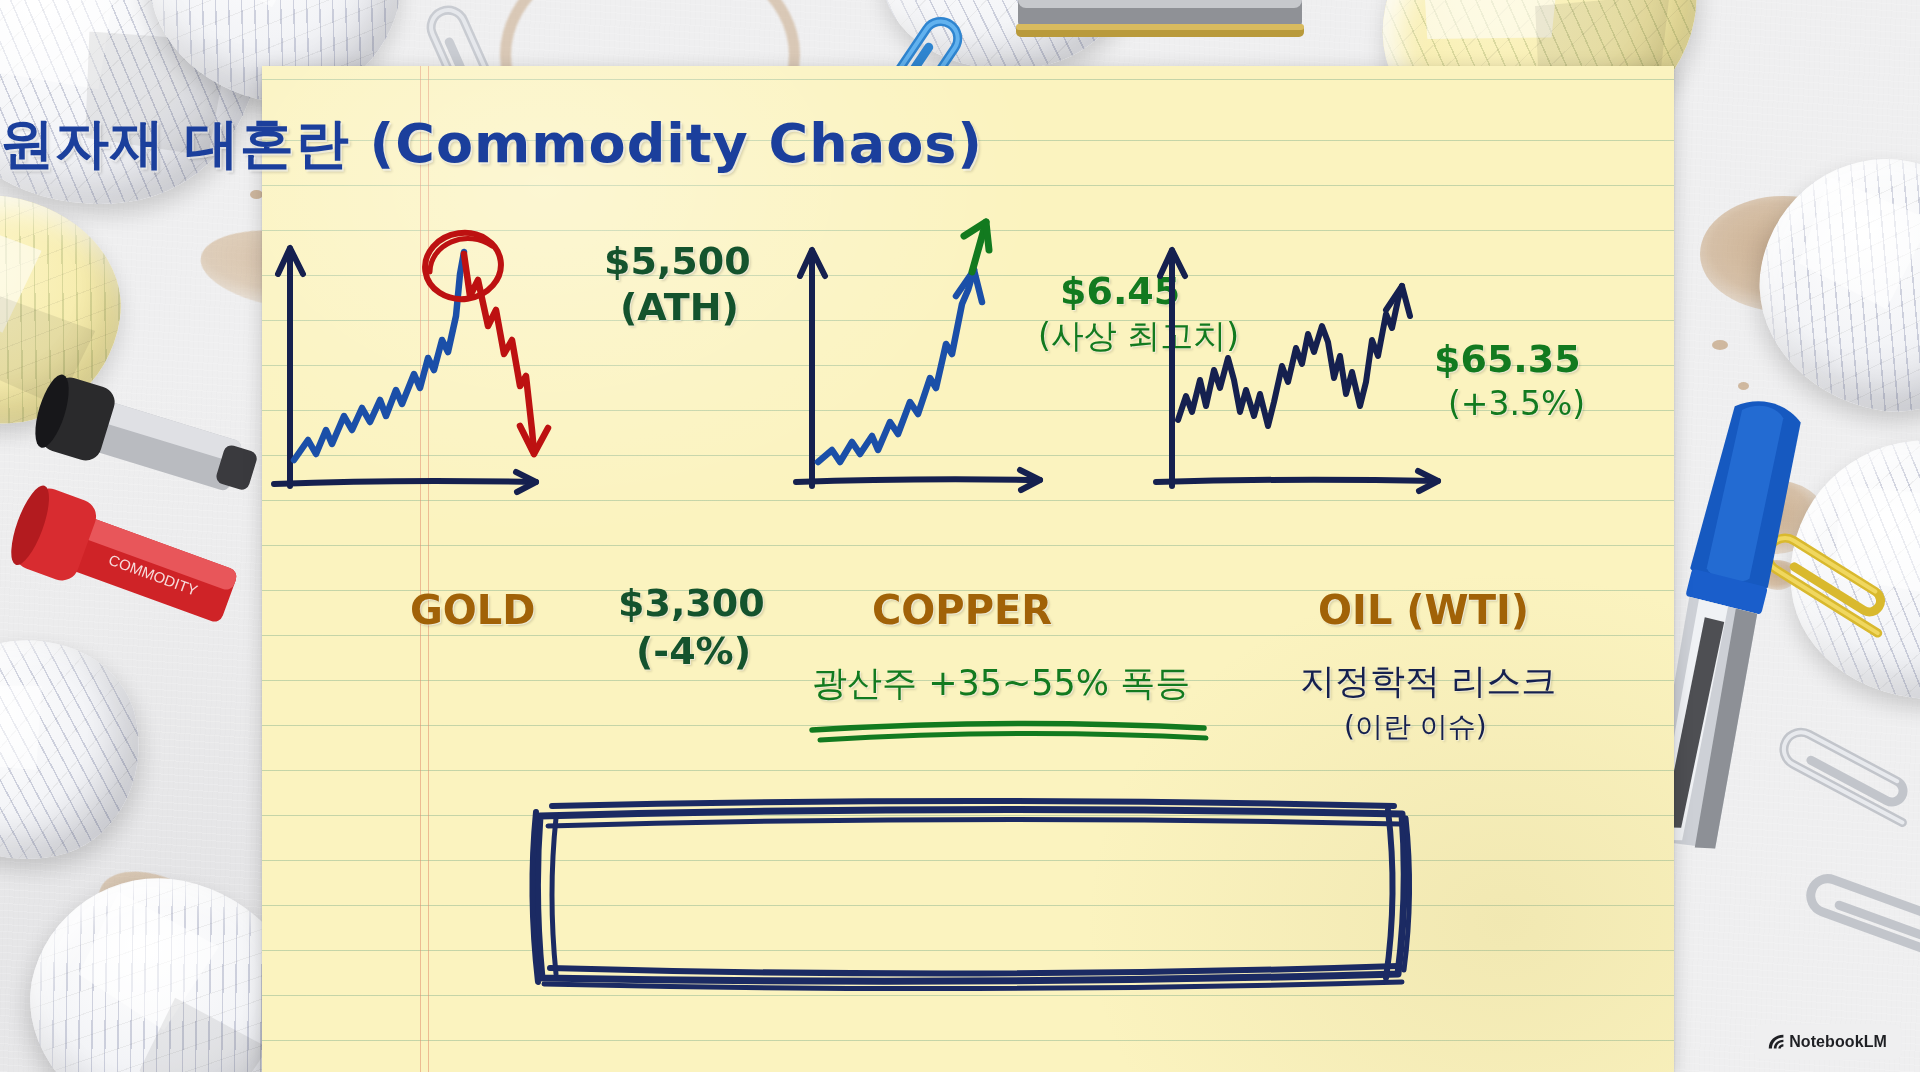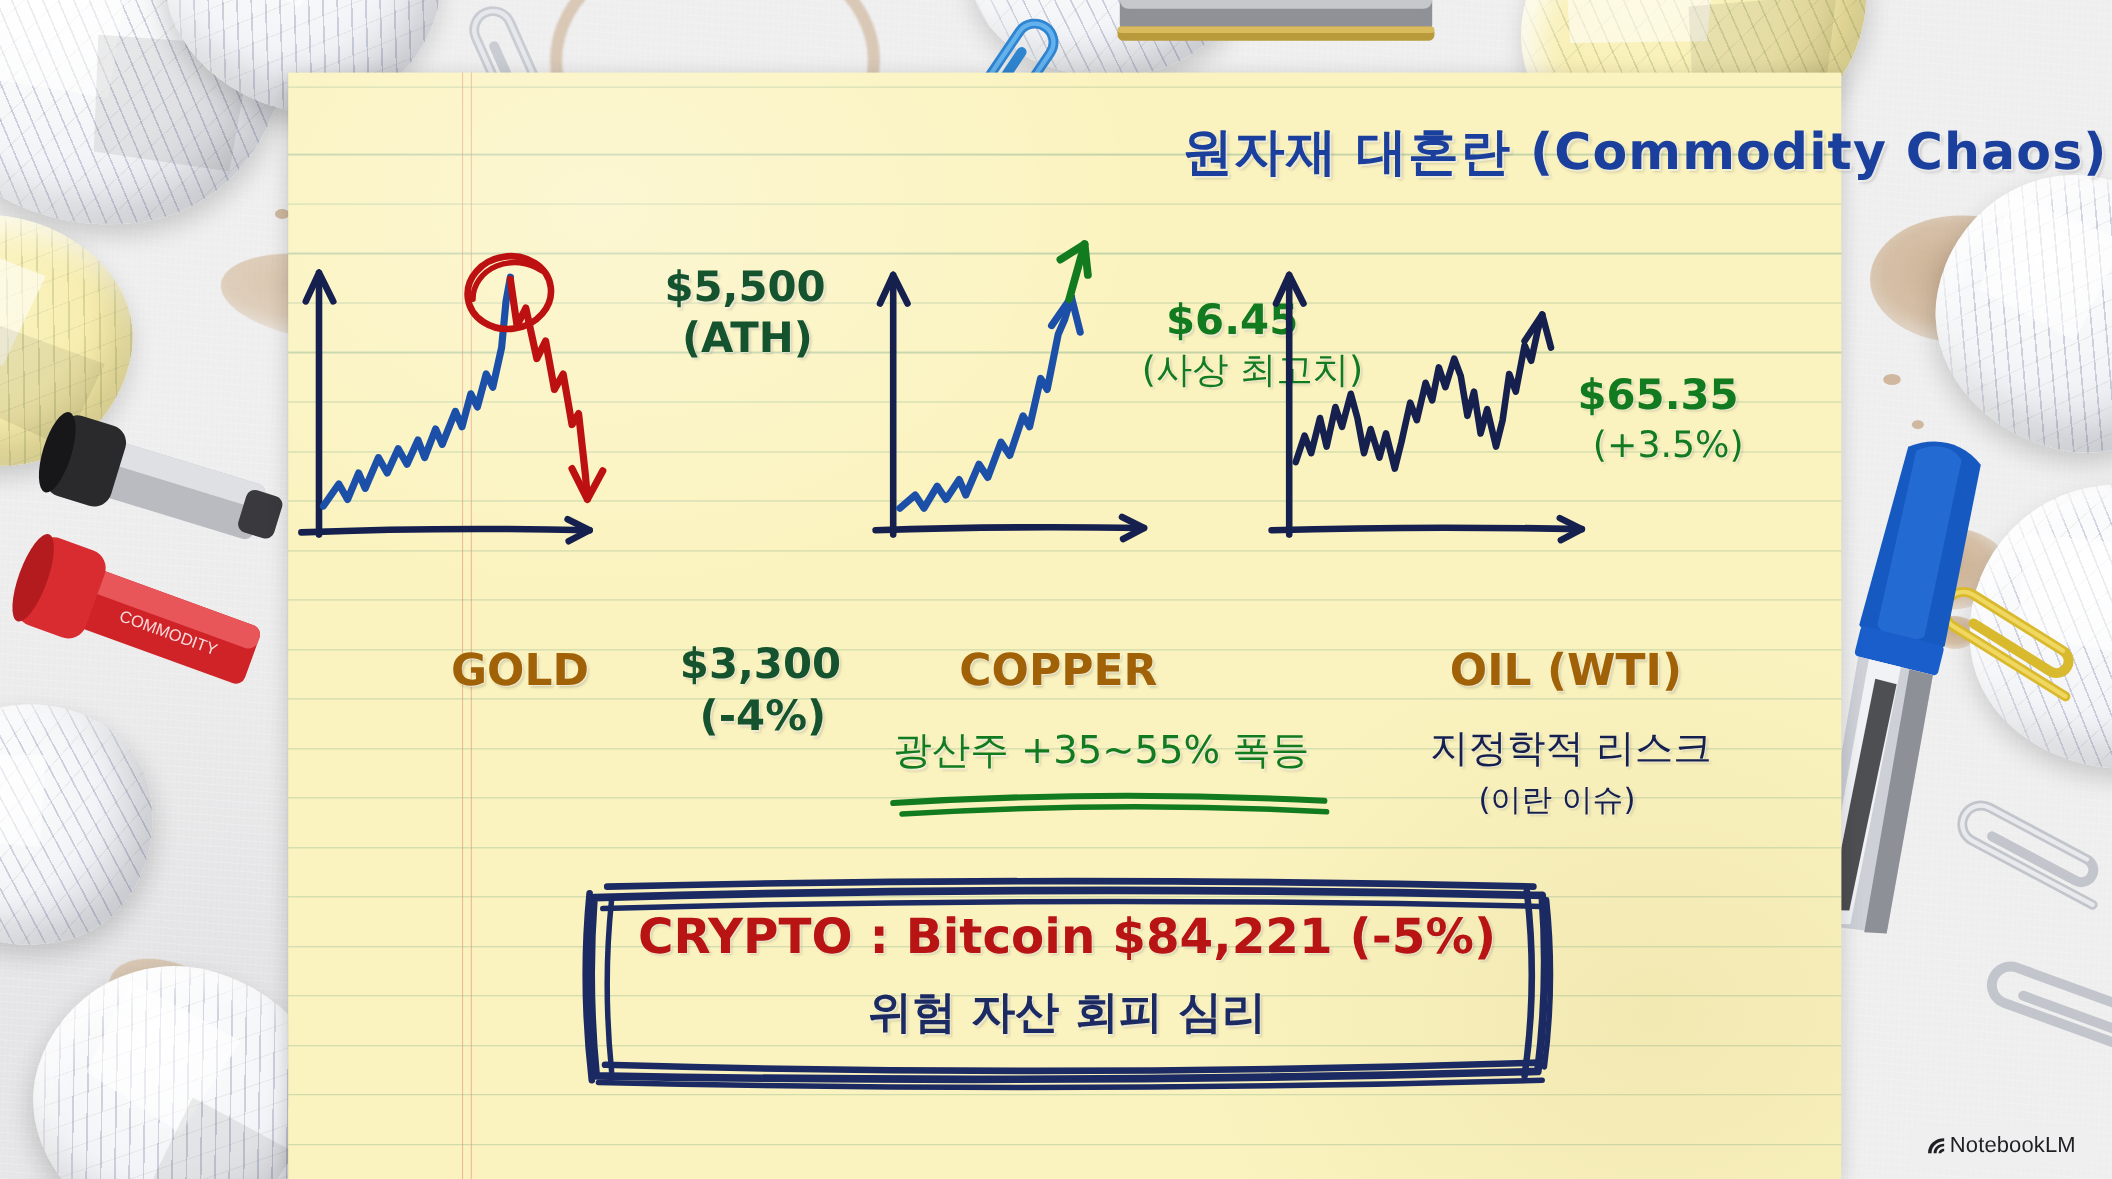--- a/index.html
+++ b/index.html
@@ -109,23 +109,23 @@
     background:
       radial-gradient(ellipse 700px 500px at 20% 12%, rgba(255,255,255,.30), rgba(255,255,255,0) 70%),
       radial-gradient(ellipse 600px 500px at 88% 85%, rgba(190,175,110,.16), rgba(0,0,0,0) 70%);
     pointer-events:none;
   }
 
   
   .hand { font-family: "DejaVu Sans", "Liberation Sans", sans-serif; }
 
   .title {
-    position: absolute; left: 0; right: 4px; top: 108px;
-    text-align: right;
-    font-size: 46px; font-weight: 700;
+    position: absolute; left: 0; right: 17px; top: 108px;
+    text-align: left;
+    font-size: 54px; font-weight: 700;
     color: #1b3f9c;
     letter-spacing: 1px;
     text-shadow: 1.5px 1.5px 0 rgba(255,255,255,.55), 2.5px 2.5px 3px rgba(0,0,0,.16);
   }
 
   svg.ink { position: absolute; overflow: visible; }
 
   .lbl { position: absolute; white-space: nowrap; }
   .lbl.blue  { color:#a16207; text-shadow: 1px 1px 0 rgba(255,255,255,.5), 2px 2px 2.5px rgba(0,0,0,.14); }
   .lbl.red   { color:#14532d; text-shadow: 1px 1px 0 rgba(255,255,255,.45), 2px 2px 2.5px rgba(0,0,0,.14); }
@@ -145,21 +145,21 @@
       text-shadow: 1px 1px 0 rgba(255,255,255,.45), 2px 2px 2.5px rgba(0,0,0,.15); }
   .clipboard-clip { position:absolute; }
 
   
   .wm {
     position: absolute; right: 18px; bottom: 12px;
     display:flex; align-items:center; gap:1px;
     padding: 7px 15px 7px 12px;
     background: rgba(238,238,240,.72);
     border-radius: 9px;
-    font-size: 20px; font-weight: 400; color:#1f2024;
+    font-size: 16px; font-weight: 700; color:#1f2024;
     letter-spacing: .1px;
     font-family: "Liberation Sans", sans-serif;
     backdrop-filter: blur(2px);
   }
 </style>
 </head>
 <body>
 
 <div id="stage">
 
@@ -340,24 +340,20 @@
       <path d="M10 18 Q440 6 872 16 Q878 96 868 176 Q440 188 12 180 Q4 98 10 18 Z" fill="none" stroke="#1b2a63" stroke-width="7" stroke-linejoin="round"></path>
       <path d="M22 8 Q446 -2 864 8" fill="none" stroke="#1b2a63" stroke-width="6" stroke-linecap="round"></path>
       <path d="M18 28 Q444 16 870 26" fill="none" stroke="#1b2a63" stroke-width="5" stroke-linecap="round"></path>
       <path d="M20 170 Q444 182 868 168" fill="none" stroke="#1b2a63" stroke-width="6" stroke-linecap="round"></path>
       <path d="M14 186 Q444 196 872 184" fill="none" stroke="#1b2a63" stroke-width="5" stroke-linecap="round"></path>
       <path d="M6 14 Q-2 96 8 184" fill="none" stroke="#1b2a63" stroke-width="6" stroke-linecap="round"></path>
       <path d="M26 20 Q18 96 26 176" fill="none" stroke="#1b2a63" stroke-width="5" stroke-linecap="round"></path>
       <path d="M858 12 Q868 96 856 180" fill="none" stroke="#1b2a63" stroke-width="6" stroke-linecap="round"></path>
       <path d="M876 20 Q884 96 874 172" fill="none" stroke="#1b2a63" stroke-width="5" stroke-linecap="round"></path>
     </svg>
-    <div class="crypto-text">
-      <div class="crypto-line1 hand">CRYPTO : Bitcoin $84,221 (-5%)</div>
-      <div class="crypto-line2 hand">위험 자산 회피 심리</div>
-    </div>
   </div>
 
   <div class="wm">
     <svg width="22" height="22" viewBox="0 0 24 24">
       <path d="M3 19 C3 10, 10 4, 19 4 L19 7 C12 7, 6.5 12, 6.5 19 Z" fill="#1f2024"></path>
       <path d="M8.5 19 C8.5 13.5, 13 9.5, 19 9.5 L19 12 C14.5 12, 11.5 15, 11.5 19 Z" fill="#1f2024"></path>
       <path d="M13.5 19 C13.5 16.5, 16 14.5, 19 14.5 L19 17 C17.4 17, 16.2 18, 16.2 19 Z" fill="#1f2024"></path>
     </svg>
     <span>NotebookLM</span>
   </div>

